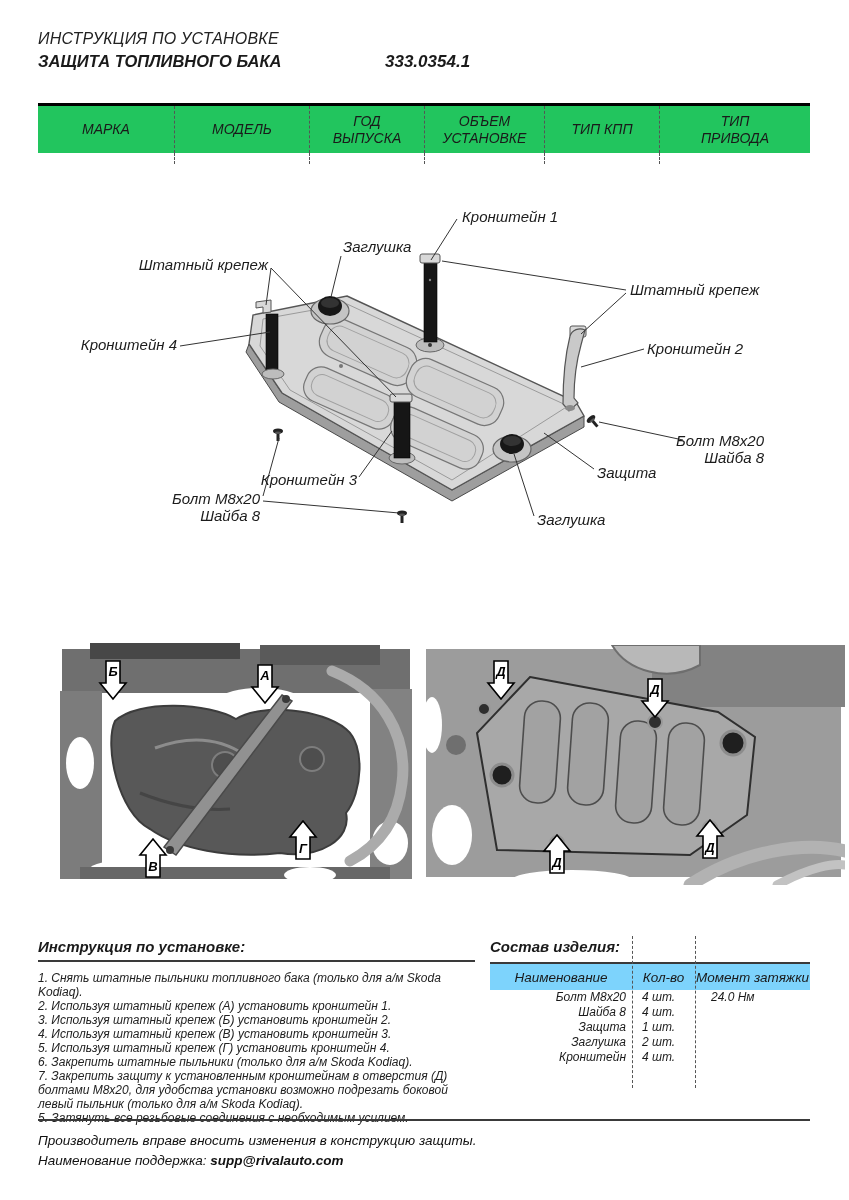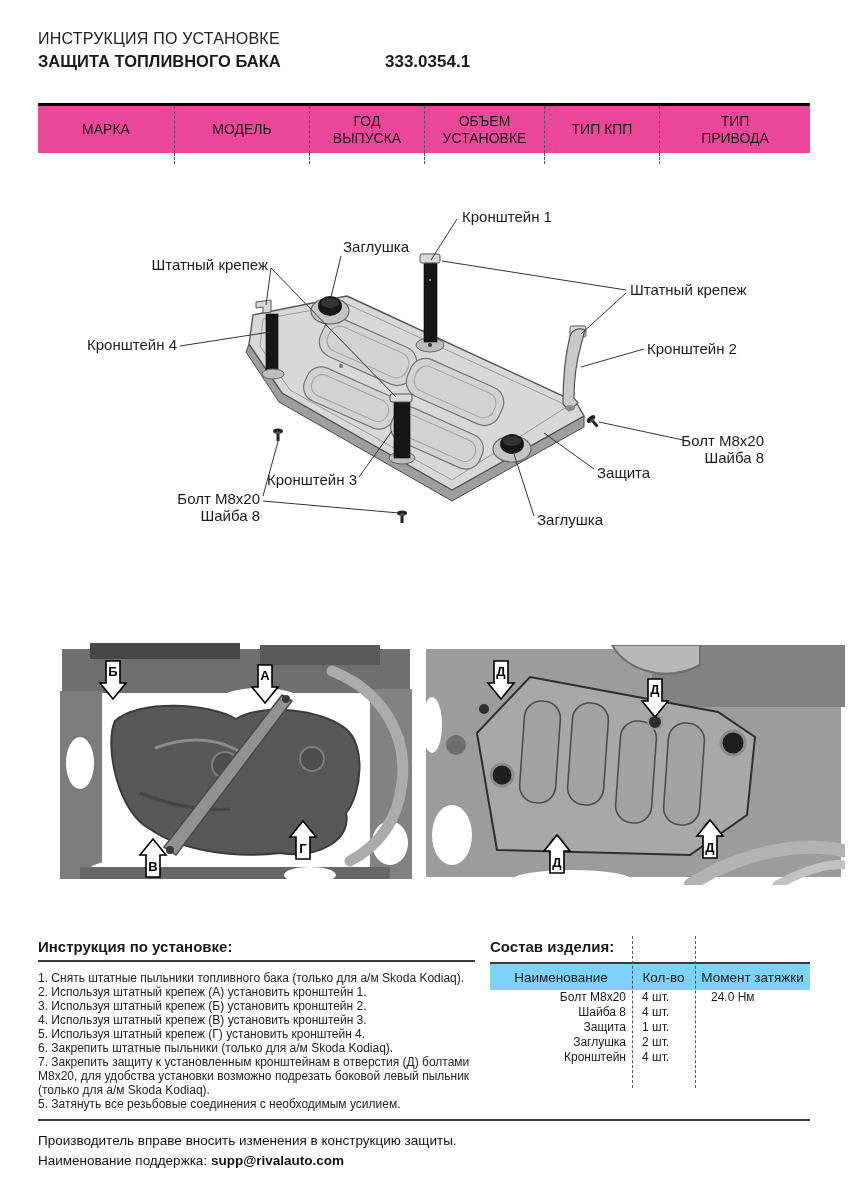--- a/index.html
+++ b/index.html
@@ -1,26 +1,26 @@
 <!DOCTYPE html>
 <html><head>
 <meta charset="utf-8">
 <style>
   html,body{margin:0;padding:0;background:#fff;}
   .page{position:relative;width:849px;height:1200px;background:#fff;overflow:hidden;
-        font-family:"Liberation Sans","DejaVu Sans",sans-serif;color:#1a1a1a;}
+        font-family:"Liberation Sans","DejaVu Sans",sans-serif;color:#1a1a1a;font-style:italic;}
   
   .hdr{position:absolute;left:38px;top:30px;width:772px;}
   .hdr .doc-type{font-size:16px;letter-spacing:.2px;color:#222;}
   .hdr .product{font-size:16.5px;font-weight:bold;margin-top:4px;}
   .hdr .partnum{position:absolute;left:347px;top:22px;font-size:17px;font-weight:bold;}
   
   .vtable{position:absolute;left:38px;top:103px;width:772px;border-top:3px solid #000;}
   .vrow{display:flex;}
-  .vrow.h{background:#ec4899;height:47px;}
+  .vrow.h{background:#22c55e;height:47px;}
   .vrow.v{background:#fff;height:34px;}
   .vrow.e{height:11px;}
   .vcell{display:flex;align-items:center;justify-content:center;text-align:center;
          box-sizing:border-box;white-space:pre-line;}
   .vrow .vcell{border-right:1px dashed #555;}
   .vrow .vcell:last-child{border-right:none;}
   .vrow.h .vcell{font-size:14px;line-height:1.15;}
   .vrow.v .vcell{font-size:14.5px;}
   .c0{width:137px;}.c1{width:135px;}.c2{width:115px;}.c3{width:120px;}.c4{width:115px;}.c5{width:150px;}
   

